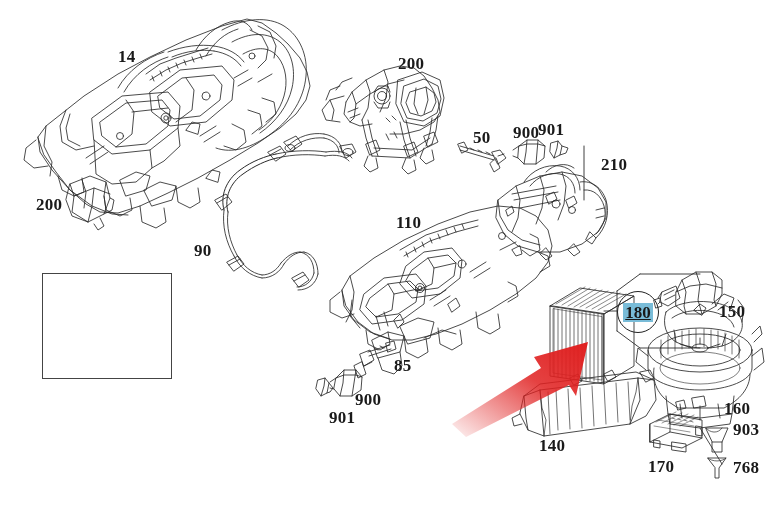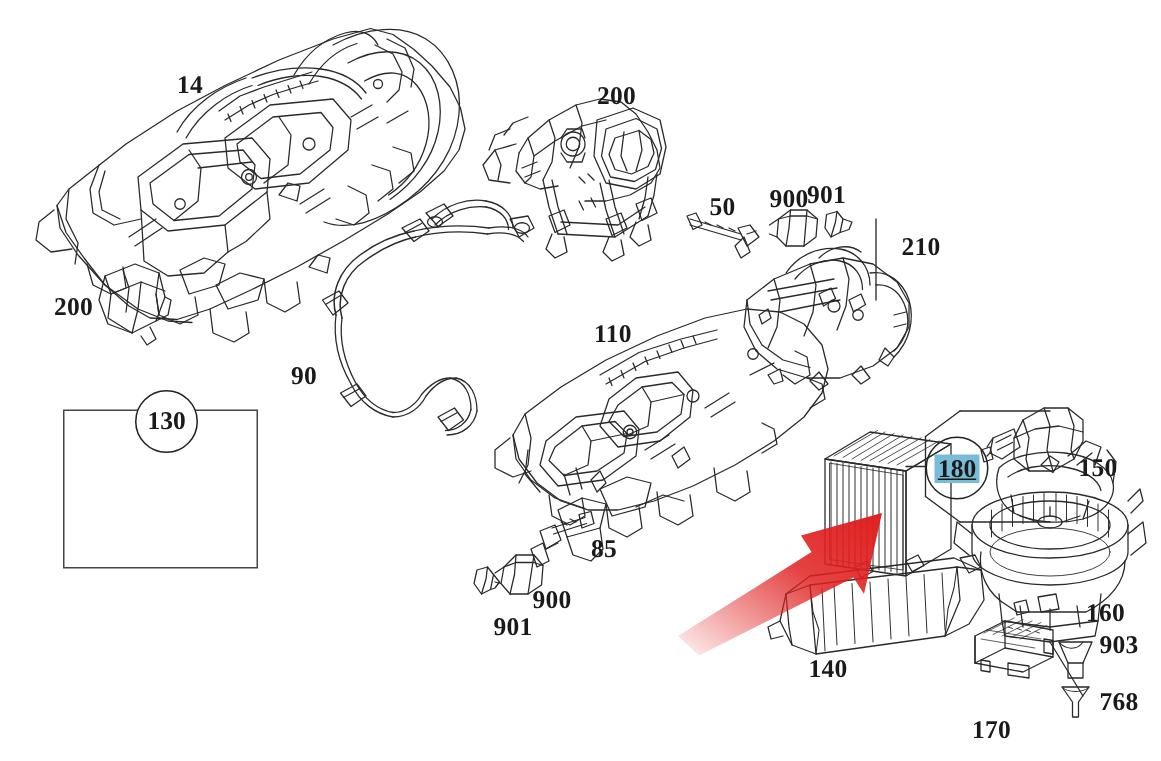--- a/index.html
+++ b/index.html
@@ -530,40 +530,37 @@
 
       <g stroke="none">
         <path d="M452 424 L541 368 L534 357 L588 342 L576 396 L569 385 L466 437 Z" fill="url(#arrowFade)"></path>
       </g>
 
     </g>
   </svg>
 
   <div class="inset-box" id="inset-130" style="left:42px; top:273px; width:128px; height:104px;"></div>
 
-  <div class="circle-callout" style="left:90px; top:260px; width:40px; height:40px;">
-    <span>130</span>
-  </div>
 
   <div class="circle-callout highlighted" style="left:617px; top:291px; width:40px; height:40px;">
     <span>180</span>
   </div>
 
   <div class="callout" style="left:118px; top:48px;">14</div>
   <div class="callout" style="left:398px; top:55px;">200</div>
   <div class="callout" style="left:473px; top:129px;">50</div>
   <div class="callout" style="left:513px; top:124px;">900</div>
   <div class="callout" style="left:538px; top:121px;">901</div>
   <div class="callout" style="left:601px; top:131px;margin-top:25px;">210</div>
   <div class="callout" style="left:36px;  top:196px;">200</div>
   <div class="callout" style="left:396px; top:214px;">110</div>
   <div class="callout" style="left:194px; top:242px;">90</div>
   <div class="callout" style="left:719px; top:303px;">150</div>
   <div class="callout" style="left:394px; top:357px;">85</div>
   <div class="callout" style="left:355px; top:391px;">900</div>
   <div class="callout" style="left:329px; top:409px;">901</div>
   <div class="callout" style="left:724px; top:400px;">160</div>
   <div class="callout" style="left:539px; top:437px;">140</div>
-  <div class="callout" style="left:648px; top:478px;text-align:center;">170</div>
+  <div class="callout" style="left:648px; top:458px;text-align:center;">170</div>
   <div class="callout" style="left:733px; top:421px;">903</div>
   <div class="callout" style="left:733px; top:459px;">768</div>
 
 </div>
 
 </body></html>

